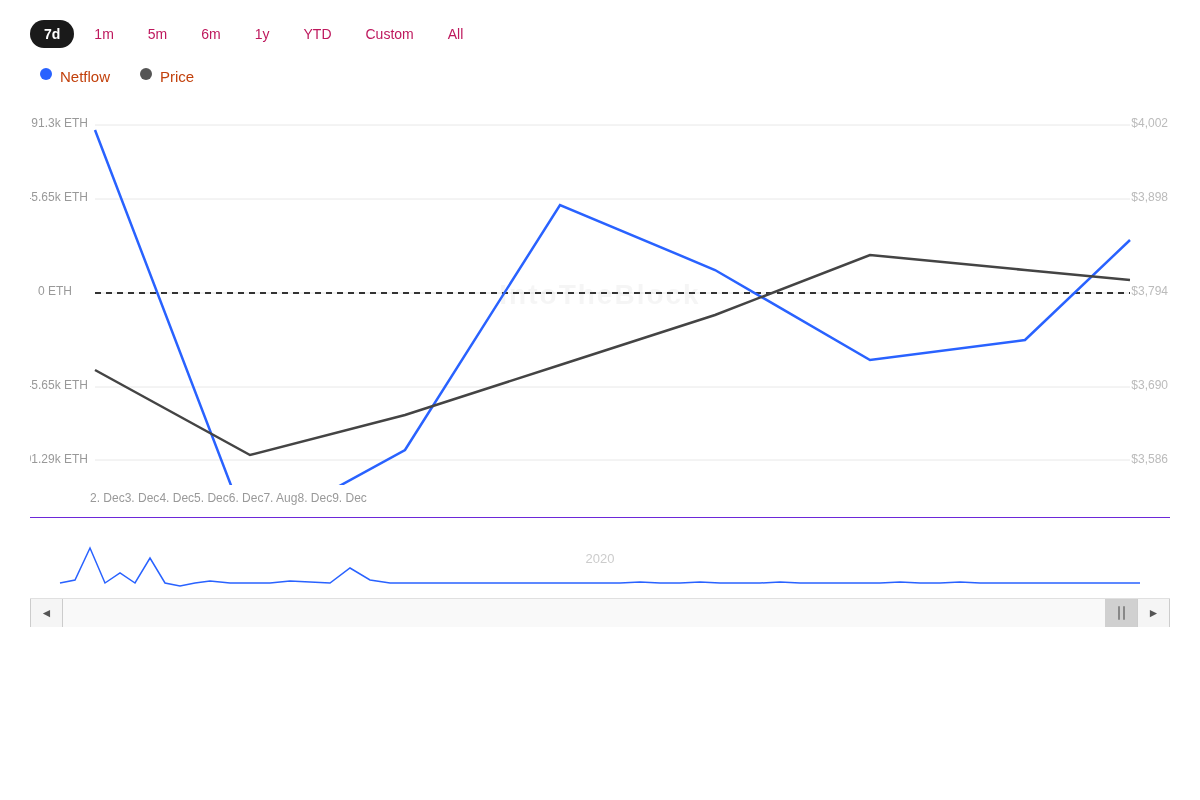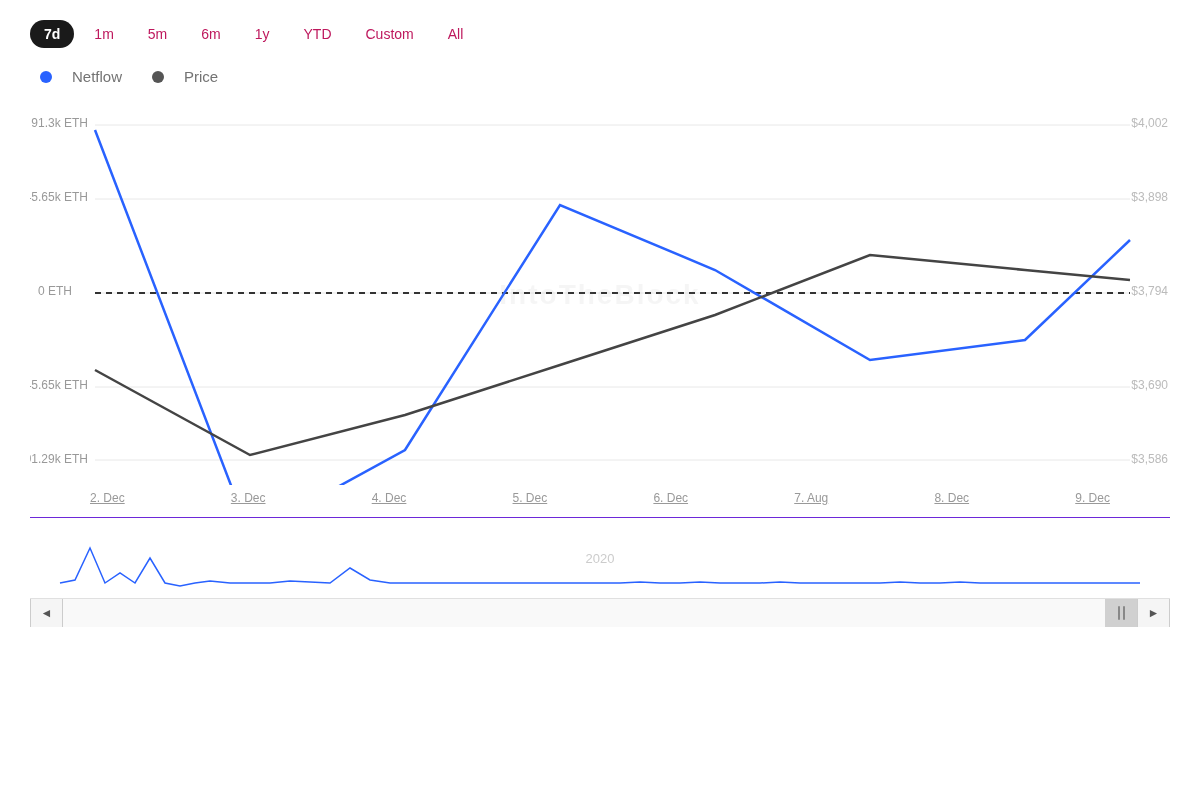--- a/index.html
+++ b/index.html
@@ -41,24 +41,23 @@
     
     .legend {
       display: flex;
       align-items: center;
       gap: 30px;
       margin-bottom: 20px;
       padding-left: 10px;
     }
     .legend-item {
       display: flex;
-      align-items: center;
-      gap: 20px;
+      gap: 8px;
       font-size: 15px;
-      color: #737373;
+      color: #c2410c;
     }
     .legend-dot {
       width: 12px;
       height: 12px;
       border-radius: 50%;
     }
     .legend-dot.blue { background: #2962ff; }
     .legend-dot.gray { background: #555; }
 
     
@@ -85,25 +84,23 @@
       font-size: 28px;
       font-weight: bold;
       color: #888;
       pointer-events: none;
       white-space: nowrap;
       letter-spacing: 2px;
     }
     
     .x-axis {
       display: flex;
-      justify-content: space-between;
       padding: 6px 60px 0 60px;
       font-size: 12px;
       color: #999;
-      text-decoration: underline;
     }
     
     .mini-chart-container {
       margin-top: 12px;
       position: relative;
       border-top: 1px solid #6d28d9;
       border-bottom: 1px solid #e0e0e0;
     }
     svg.mini-svg {
       width: 100%;

